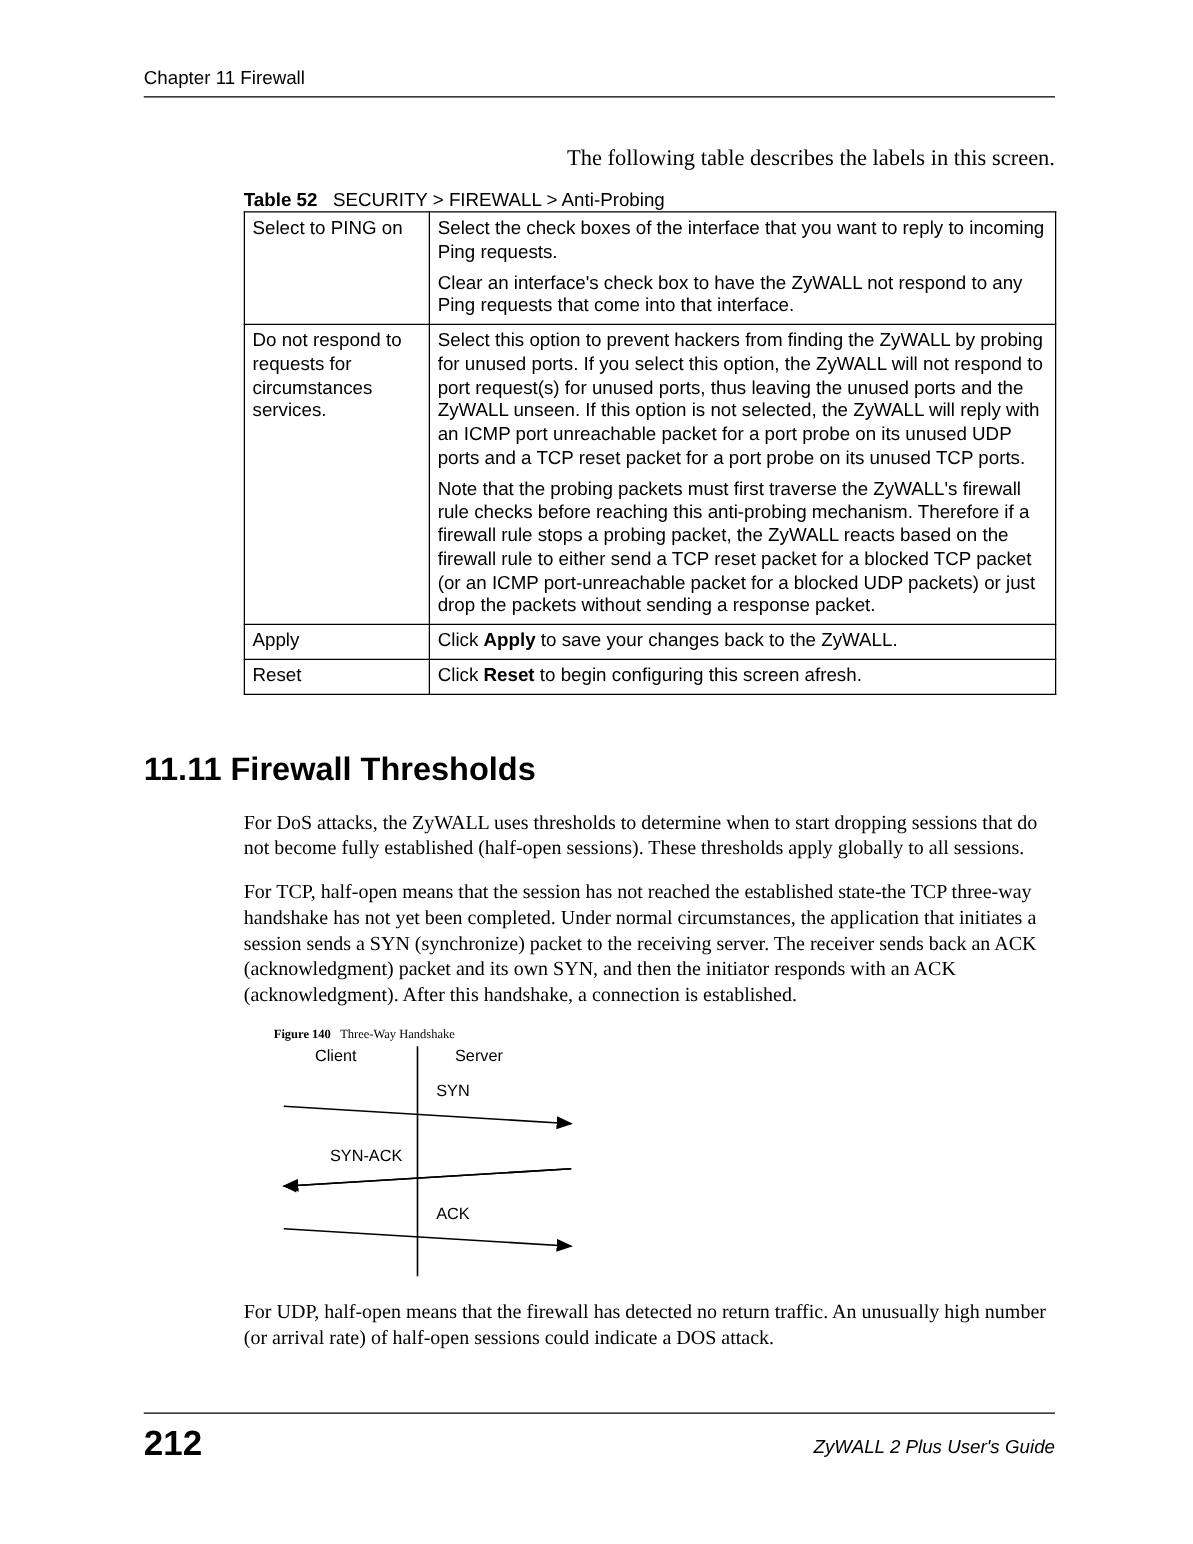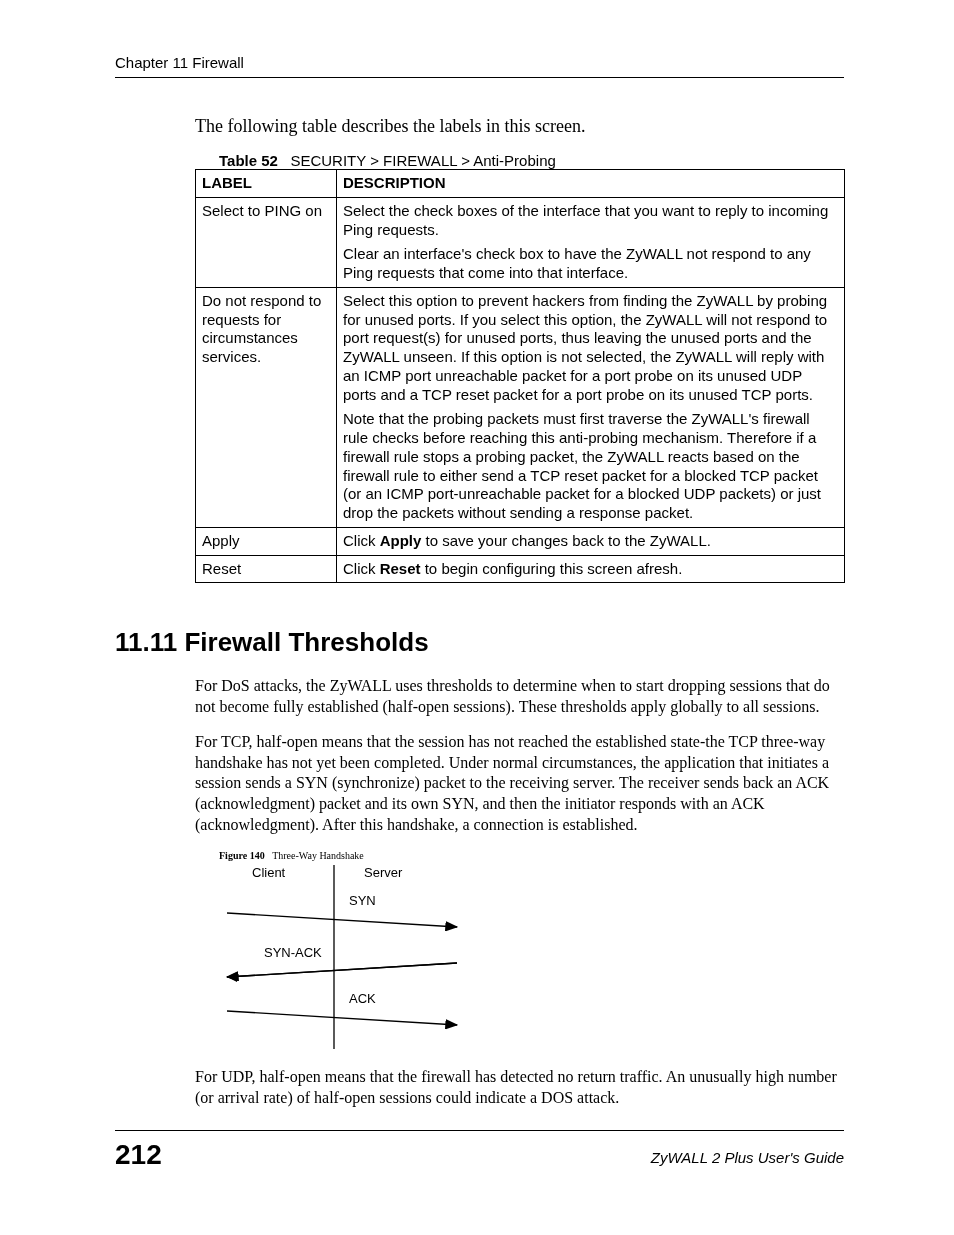--- a/index.html
+++ b/index.html
@@ -23,23 +23,24 @@
     font-family: Arial, Helvetica, sans-serif;
     font-size: 15px;
     padding-bottom: 6px;
     border-bottom: 1.5px solid #000;
     margin-bottom: 38px;
   }
   .intro {
     margin-left: 80px;
     font-size: 18px;
     margin-bottom: 6px;
+    text-align: right;
   }
   .table-caption {
-    margin-left: 104px;
+    margin-left: 80px;
     font-family: Arial, Helvetica, sans-serif;
     font-size: 15px;
     margin-bottom: 0;
   }
   .table-caption b { font-weight: bold; }
   table.desc {
     margin-left: 80px;
     border-collapse: collapse;
     width: 650px;
     font-family: Arial, Helvetica, sans-serif;
@@ -118,24 +119,20 @@
   <div class="running-head">Chapter 11 Firewall</div>
 
   <p class="intro">The following table describes the labels in this screen.</p>
 
   <p class="table-caption">
     <b>Table 52</b>&nbsp;&nbsp;&nbsp;<span>SECURITY &gt; FIREWALL &gt; Anti-Probing</span>
   </p>
 
   <table class="desc">
     <tbody>
-        <tr>
-      <th class="col-label">LABEL</th>
-      <th>DESCRIPTION</th>
-    </tr>
     <tr>
       <td>Select to PING on</td>
       <td>
         <p>Select the check boxes of the interface that you want to reply to incoming Ping requests.</p>
         <p>Clear an interface's check box to have the ZyWALL not respond to any Ping requests that come into that interface.</p>
       </td>
     </tr>
     <tr>
       <td>Do not respond to requests for circumstances services.</td>
       <td>

